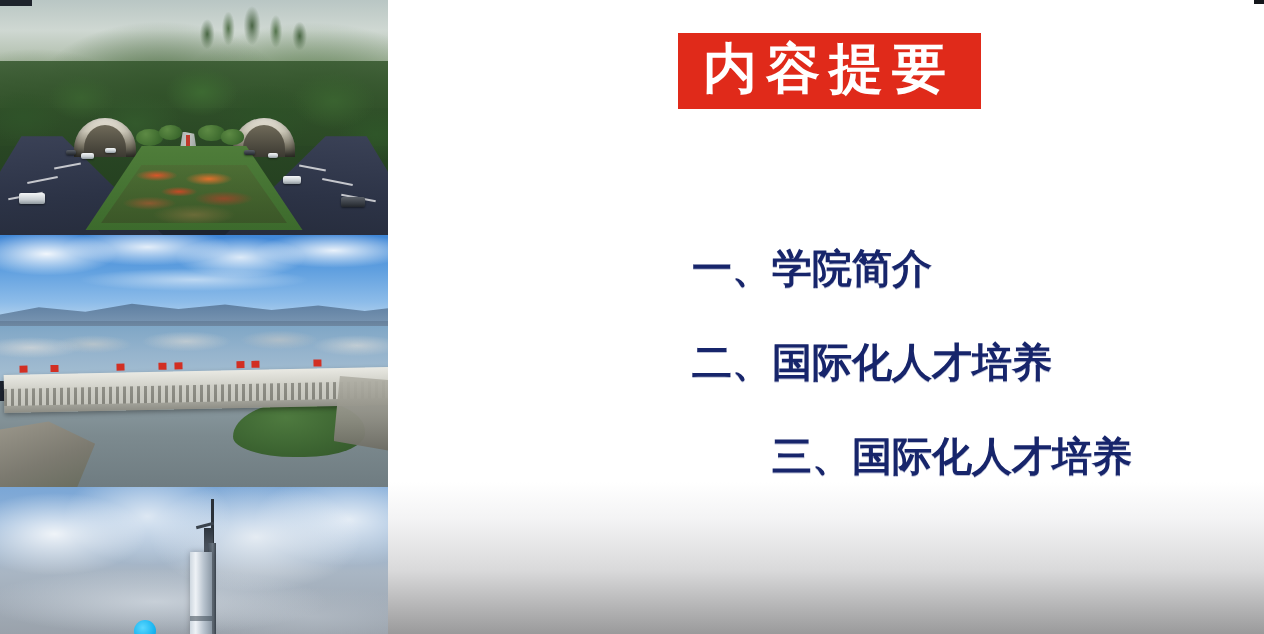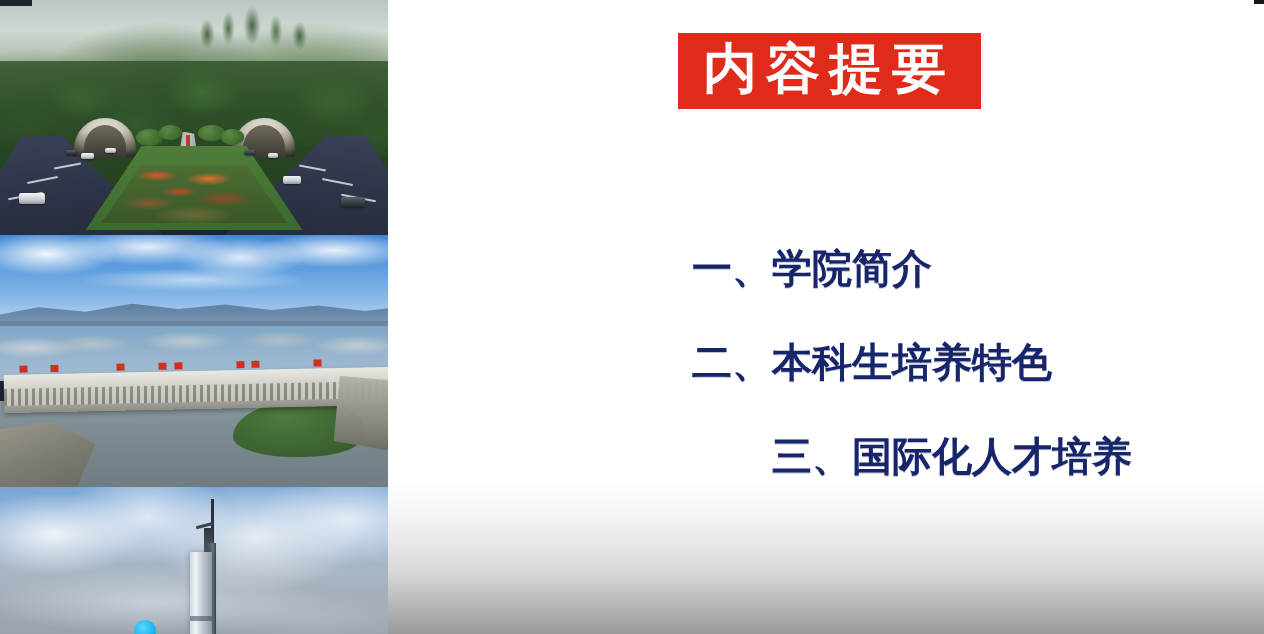--- a/index.html
+++ b/index.html
@@ -417,20 +417,20 @@
   </div>
 
   <div class="slide">
 
     <div class="slide-title-banner">
       <span class="slide-title-text">内容提要</span>
     </div>
 
     <div class="agenda">
       <div class="agenda-item">一、学院简介</div>
-      <div class="agenda-item">二、本科生培养特色</div>
+      <div class="agenda-item">二、国际化人才培养</div>
       <div class="agenda-item">三、国际化人才培养</div>
     </div>
 
     <div class="corner-mark"></div>
   </div>
 
 </div>
 
 </body></html>

